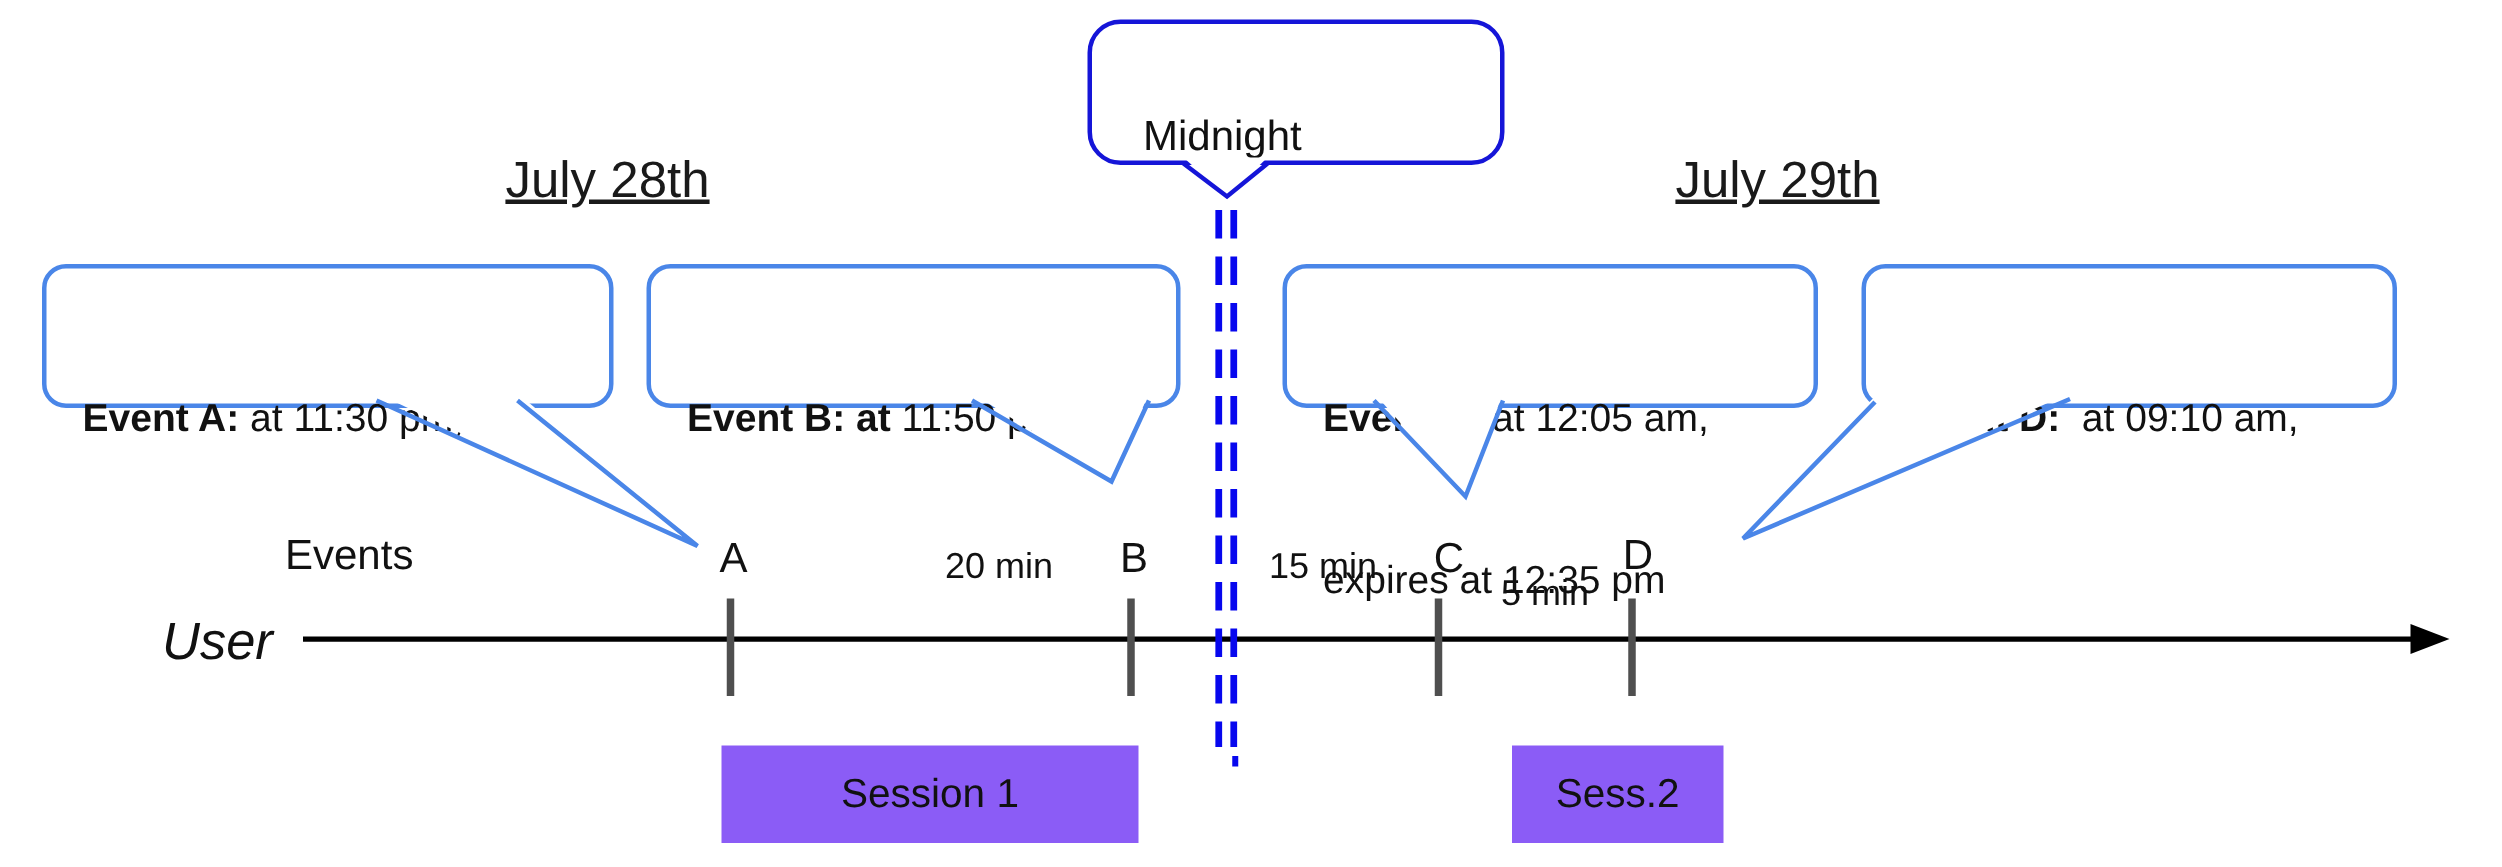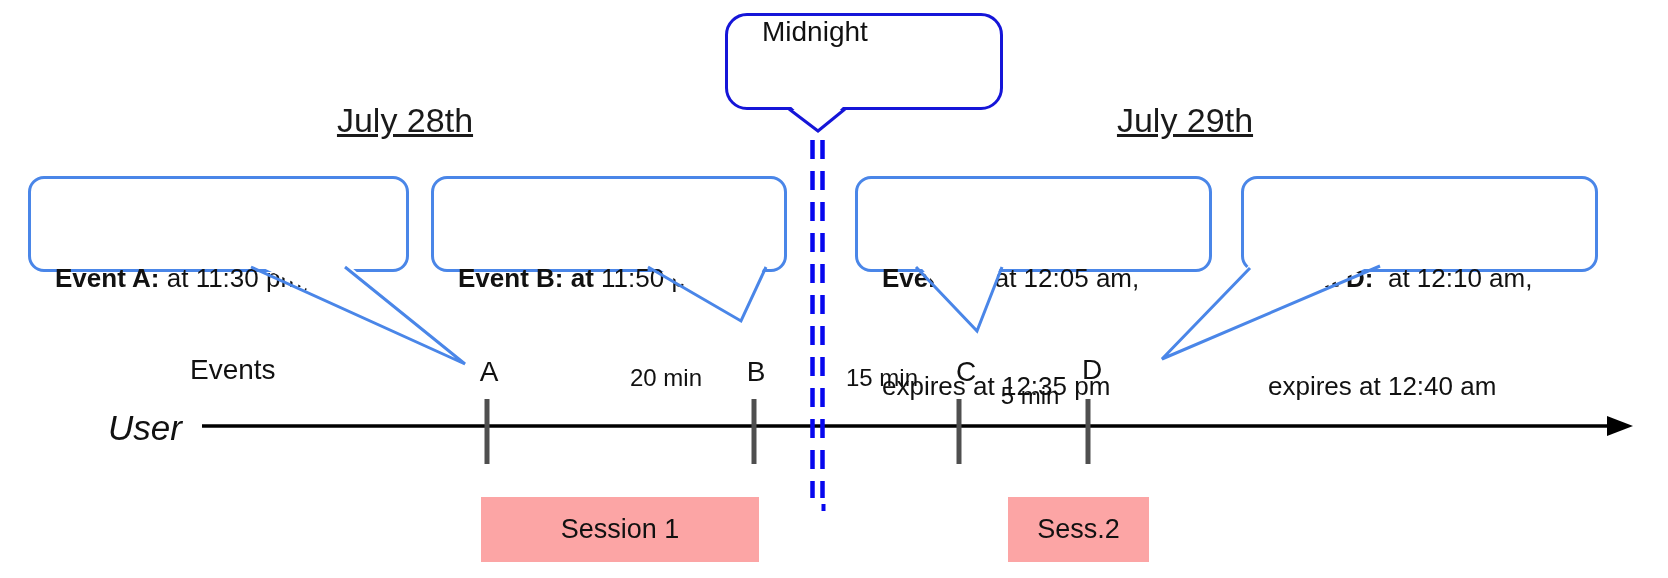--- a/index.html
+++ b/index.html
@@ -22,21 +22,21 @@
     text-decoration: underline;
   }
 
   .midnight-box {
     left: 725px; top: 13px;
     width: 278px; height: 97px;
     border: 3px solid #1515d8;
     border-radius: 22px;
     background: #ffffff;
     box-sizing: border-box;
-    display: flex; align-items: flex-start;
+    display: flex; align-items: flex-end;
     padding-left: 34px;
     font-size: 28px;
     z-index: 2;
   }
 
   .event-box {
     width: 357px; height: 96px;
     border: 3px solid #4a86e8;
     border-radius: 16px;
     background: #ffffff;
@@ -49,21 +49,21 @@
   }
   .event-box .l1 b { font-weight: bold; }
 
   .axis-label    { font-size: 28px; white-space: nowrap; }
   .user-label    { font-size: 35px; white-space: nowrap; font-style: italic; }
   .tick-label    { font-size: 28px; white-space: nowrap; }
   .gap-label     { font-size: 24px; white-space: nowrap; }
 
   .session-box {
     height: 65px;
-    background: #fca5a5;
+    background: #8b5cf6;
     display: flex; align-items: center; justify-content: center;
     font-size: 27px;
     z-index: 1;
   }
 
   svg.overlay {
     position: absolute;
     left: 0; top: 0;
     width: 1668px; height: 578px;
     z-index: 3;
@@ -89,22 +89,21 @@
   <div class="abs event-box" style="left:431px; top:176px; width:356px;">
     <div class="l1"><b>Event B: at</b><span> 11:50 pm,</span></div>
   </div>
 
   <div class="abs event-box" style="left:855px; top:176px; width:357px;">
     <div class="l1"><b>Event C:</b><span> at 12:05 am,</span></div>
     <div class="l2">expires at 12:35 pm</div>
   </div>
 
   <div class="abs event-box" style="left:1241px; top:176px; width:357px;">
-    <div class="l1"><b>Event D:</b><span>  at 12:10 am,</span></div>
-    <div class="l2">expires at 12:40 am</div>
+    <div class="l1"><b>Event D:</b><span>  at 09:10 am,</span></div>
   </div>
 
   <div class="abs axis-label" style="left:190px; top:354px;">Events</div>
   <div class="abs user-label" style="left:108px; top:408px;">User</div>
 
   <div class="abs centerx tick-label" style="left:489px; top:356px;">A</div>
   <div class="abs centerx tick-label" style="left:756px; top:356px;">B</div>
   <div class="abs centerx tick-label" style="left:966px; top:356px;">C</div>
   <div class="abs centerx tick-label" style="left:1092px; top:354px;">D</div>
 

